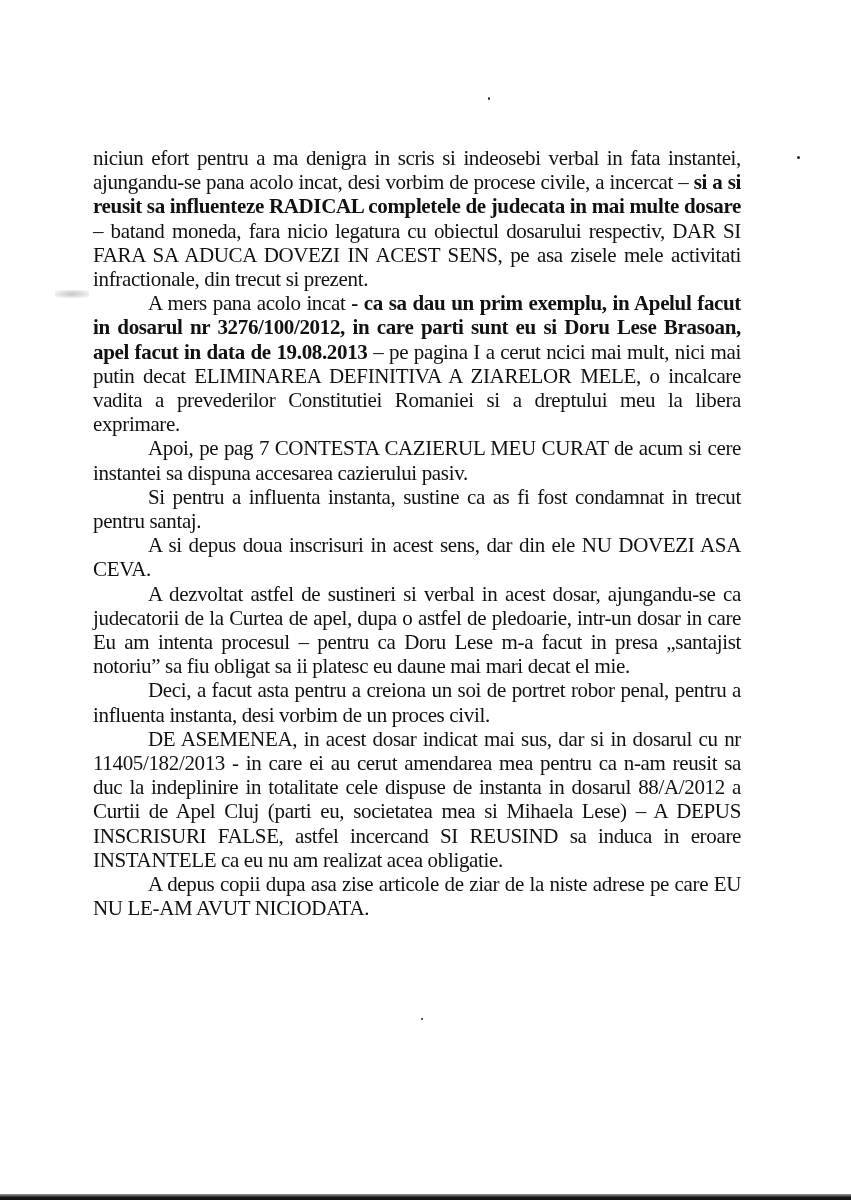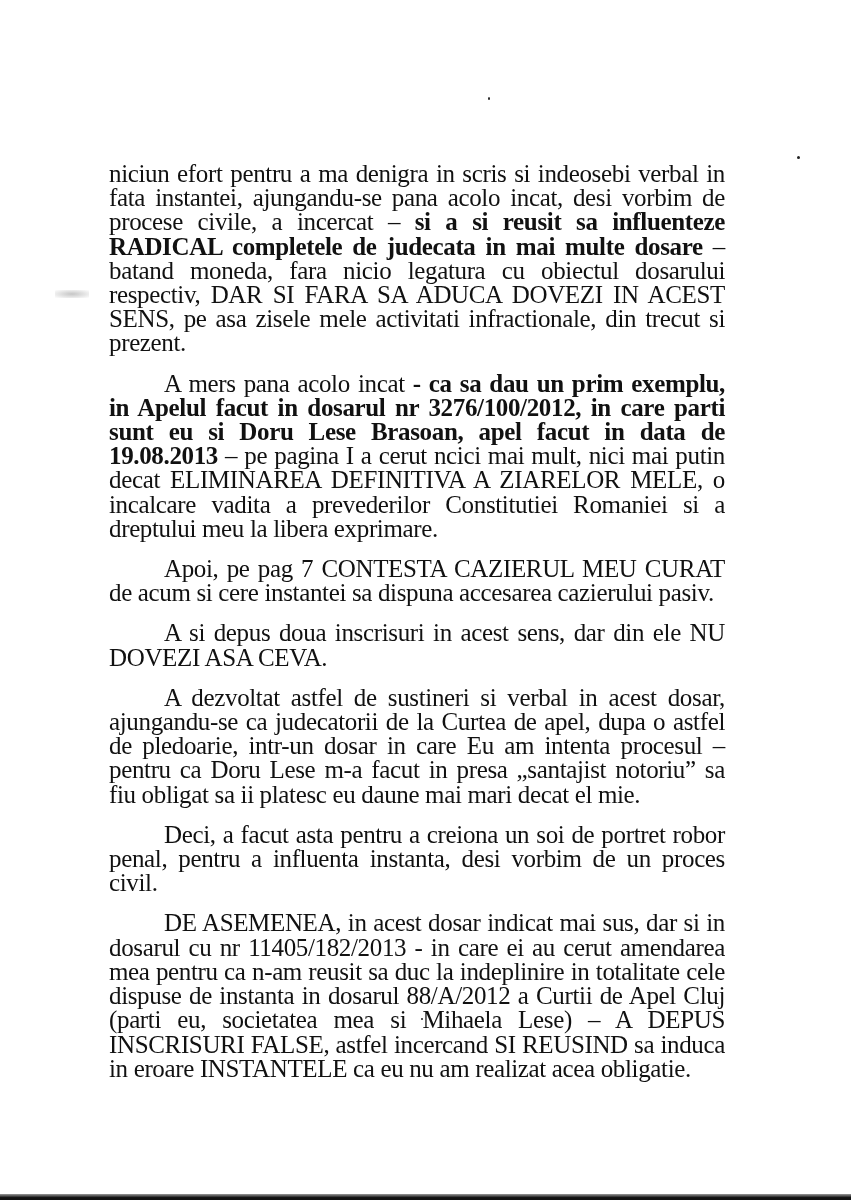--- a/index.html
+++ b/index.html
@@ -2,21 +2,21 @@
 <html><head>
 <meta charset="utf-8">
 <style>
   html, body { margin: 0; padding: 0; }
   body {
     width: 851px; height: 1200px; background: #ffffff; position: relative; overflow: hidden;
     font-family: "Liberation Serif", "DejaVu Serif", serif; color: #111;
   }
   .page { position: absolute; left: 93px; top: 146px; width: 648px; }
   .p {
-    font-size: 25px; line-height: 24.2px; text-align: justify; margin: 16px;
+    font-size: 21px; line-height: 24.2px; text-align: justify; margin: 0;
     letter-spacing: -0.35px;
   }
   .p.indent { text-indent: 55px; }
   .p b { font-weight: bold; }
   .speck { position: absolute; background: #222; border-radius: 50%; }
   .smudge { position: absolute; left: 55px; top: 290px; width: 34px; height: 8px;
     background: radial-gradient(ellipse, rgba(150,150,150,0.55), rgba(255,255,255,0)); }
   .bottom-edge { position: absolute; left: 0; right: 0; bottom: 0; height: 6px;
     background: linear-gradient(#9a9a9a, #111 60%); }
 </style>
@@ -25,19 +25,21 @@
 
 <div class="smudge"></div>
 <div class="speck" style="left:488px;top:97px;width:2px;height:3px;"></div>
 <div class="speck" style="left:797px;top:156px;width:3px;height:3px;"></div>
 <div class="speck" style="left:421px;top:1018px;width:2px;height:2px;"></div>
 
 <div class="page">
   <p class="p"><span>niciun efort pentru a ma denigra in scris si indeosebi verbal in fata instantei, ajungandu-se pana acolo incat, desi vorbim de procese civile, a incercat – </span><b>si a si reusit sa influenteze RADICAL completele de judecata in mai multe dosare</b><span> – batand moneda, fara nicio legatura cu obiectul dosarului respectiv, DAR SI FARA SA ADUCA DOVEZI IN ACEST SENS, pe asa zisele mele activitati infractionale, din trecut si prezent.</span></p>
   <p class="p indent"><span>A mers pana acolo incat </span><b>- ca sa dau un prim exemplu, in Apelul facut in dosarul nr 3276/100/2012, in care parti sunt eu si Doru Lese Brasoan, apel facut in data de 19.08.2013</b><span> – pe pagina I a cerut ncici mai mult, nici mai putin decat ELIMINAREA DEFINITIVA A ZIARELOR MELE, o incalcare vadita a prevederilor Constitutiei Romaniei si a dreptului meu la libera exprimare.</span></p>
   <p class="p indent"><span>Apoi, pe pag 7 CONTESTA CAZIERUL MEU CURAT de acum si cere instantei sa dispuna accesarea cazierului pasiv.</span></p>
+  <p class="p indent"><span>Si pentru a influenta instanta, sustine ca as fi fost condamnat in trecut pentru santaj.</span></p>
   <p class="p indent"><span>A si depus doua inscrisuri in acest sens, dar din ele NU DOVEZI ASA CEVA.</span></p>
   <p class="p indent"><span>A dezvoltat astfel de sustineri si verbal in acest dosar, ajungandu-se ca judecatorii de la Curtea de apel, dupa o astfel de pledoarie, intr-un dosar in care Eu am intenta procesul – pentru ca Doru Lese m-a facut in presa „santajist notoriu” sa fiu obligat sa ii platesc eu daune mai mari decat el mie.</span></p>
   <p class="p indent"><span>Deci, a facut asta pentru a creiona un soi de portret robor penal, pentru a influenta instanta, desi vorbim de un proces civil.</span></p>
   <p class="p indent"><span>DE ASEMENEA, in acest dosar indicat mai sus, dar si in dosarul cu nr 11405/182/2013 - in care ei au cerut amendarea mea pentru ca n-am reusit sa duc la indeplinire in totalitate cele dispuse de instanta in dosarul 88/A/2012 a Curtii de Apel Cluj (parti eu, societatea mea si Mihaela Lese) – A DEPUS INSCRISURI FALSE, astfel incercand SI REUSIND sa induca in eroare INSTANTELE ca eu nu am realizat acea obligatie.</span></p>
+  <p class="p indent"><span>A depus copii dupa asa zise articole de ziar de la niste adrese pe care EU NU LE-AM AVUT NICIODATA.</span></p>
 </div>
 
 <div class="bottom-edge"></div>
 
 </body></html>

